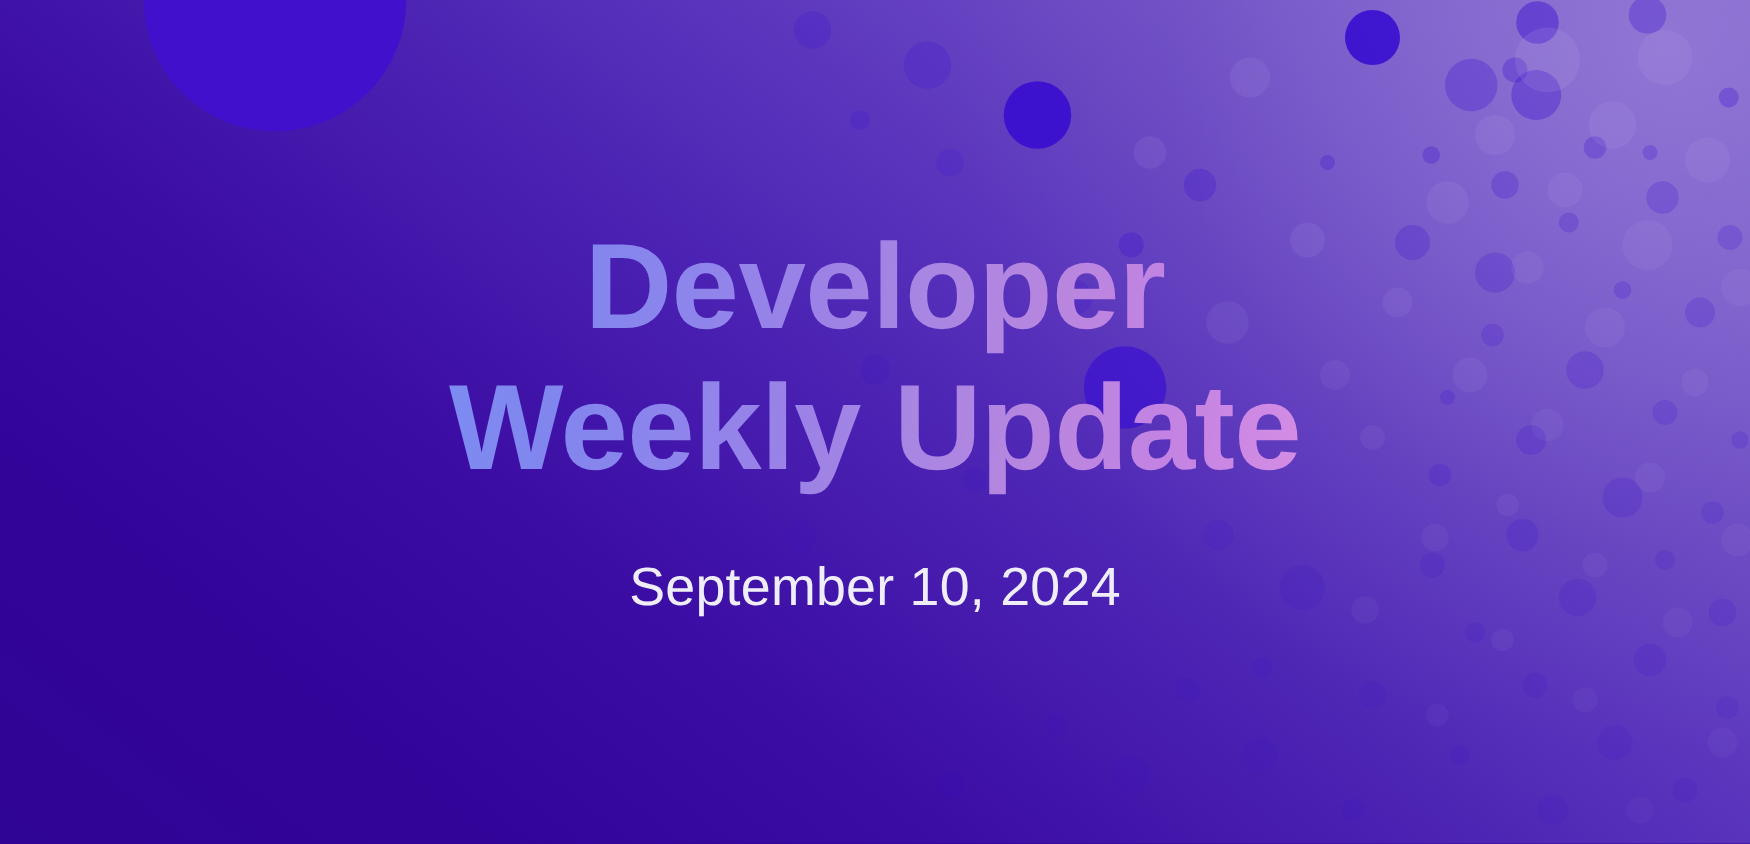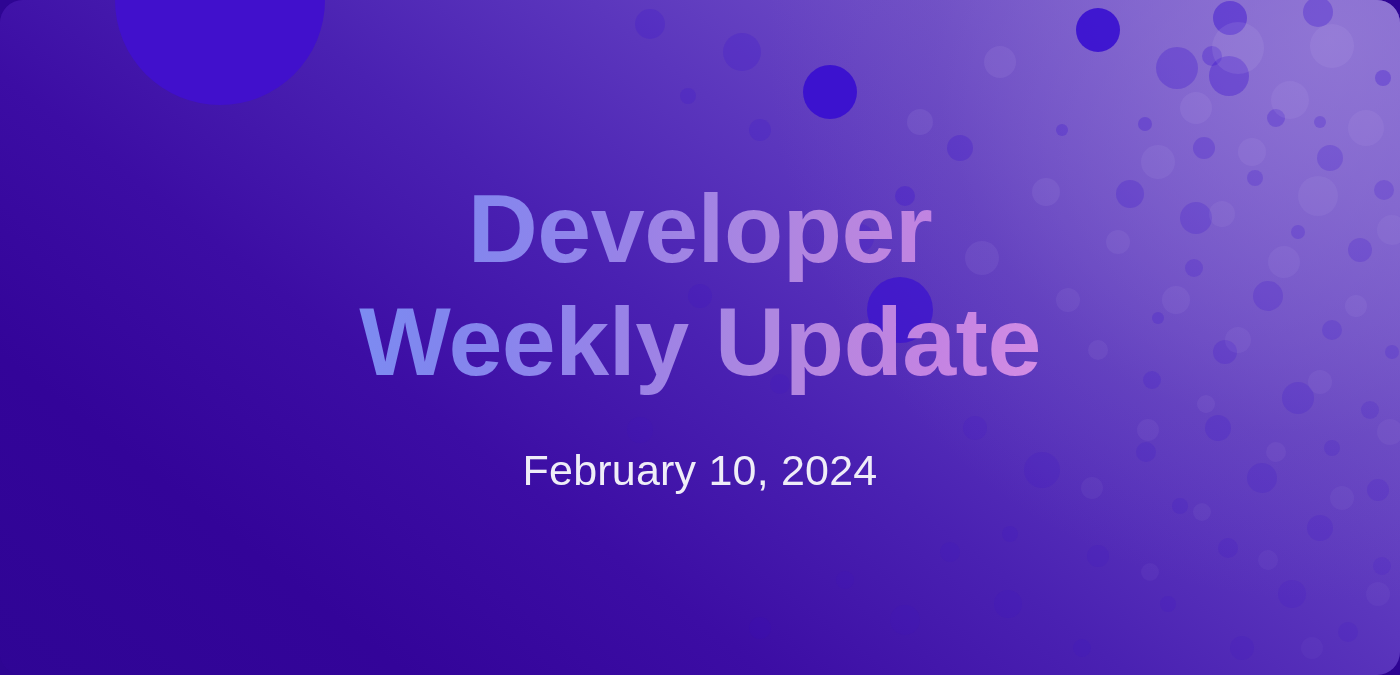--- a/index.html
+++ b/index.html
@@ -12,21 +12,20 @@
     background:#2E0593;
     font-family:"Liberation Sans", sans-serif;
   }
 
   #banner {
     position:relative;
     width:1400px;
     height:675px;
     overflow:hidden;
     isolation:isolate;
-    border-radius:23px;
   }
 
   
   .bg-base {
     position:absolute; inset:0;
     background:#330499;
     z-index:0;
   }
 
   
@@ -224,16 +223,16 @@
           <circle cx="1068" cy="300" r="12" fill="#B9A6E8" fill-opacity="0.09"></circle>
           <circle cx="920" cy="122" r="13" fill="#B9A6E8" fill-opacity="0.12"></circle>
           <circle cx="1000" cy="62" r="16" fill="#B9A6E8" fill-opacity="0.13"></circle>
         </g>
     </svg>
   </div>
 
   <div class="content">
     <h1 class="title">Developer
 Weekly Update</h1>
-    <div class="subtitle">February 10, 2024</div>
+    <div class="subtitle">September 10, 2024</div>
   </div>
 
 </div>
 
 </body></html>

